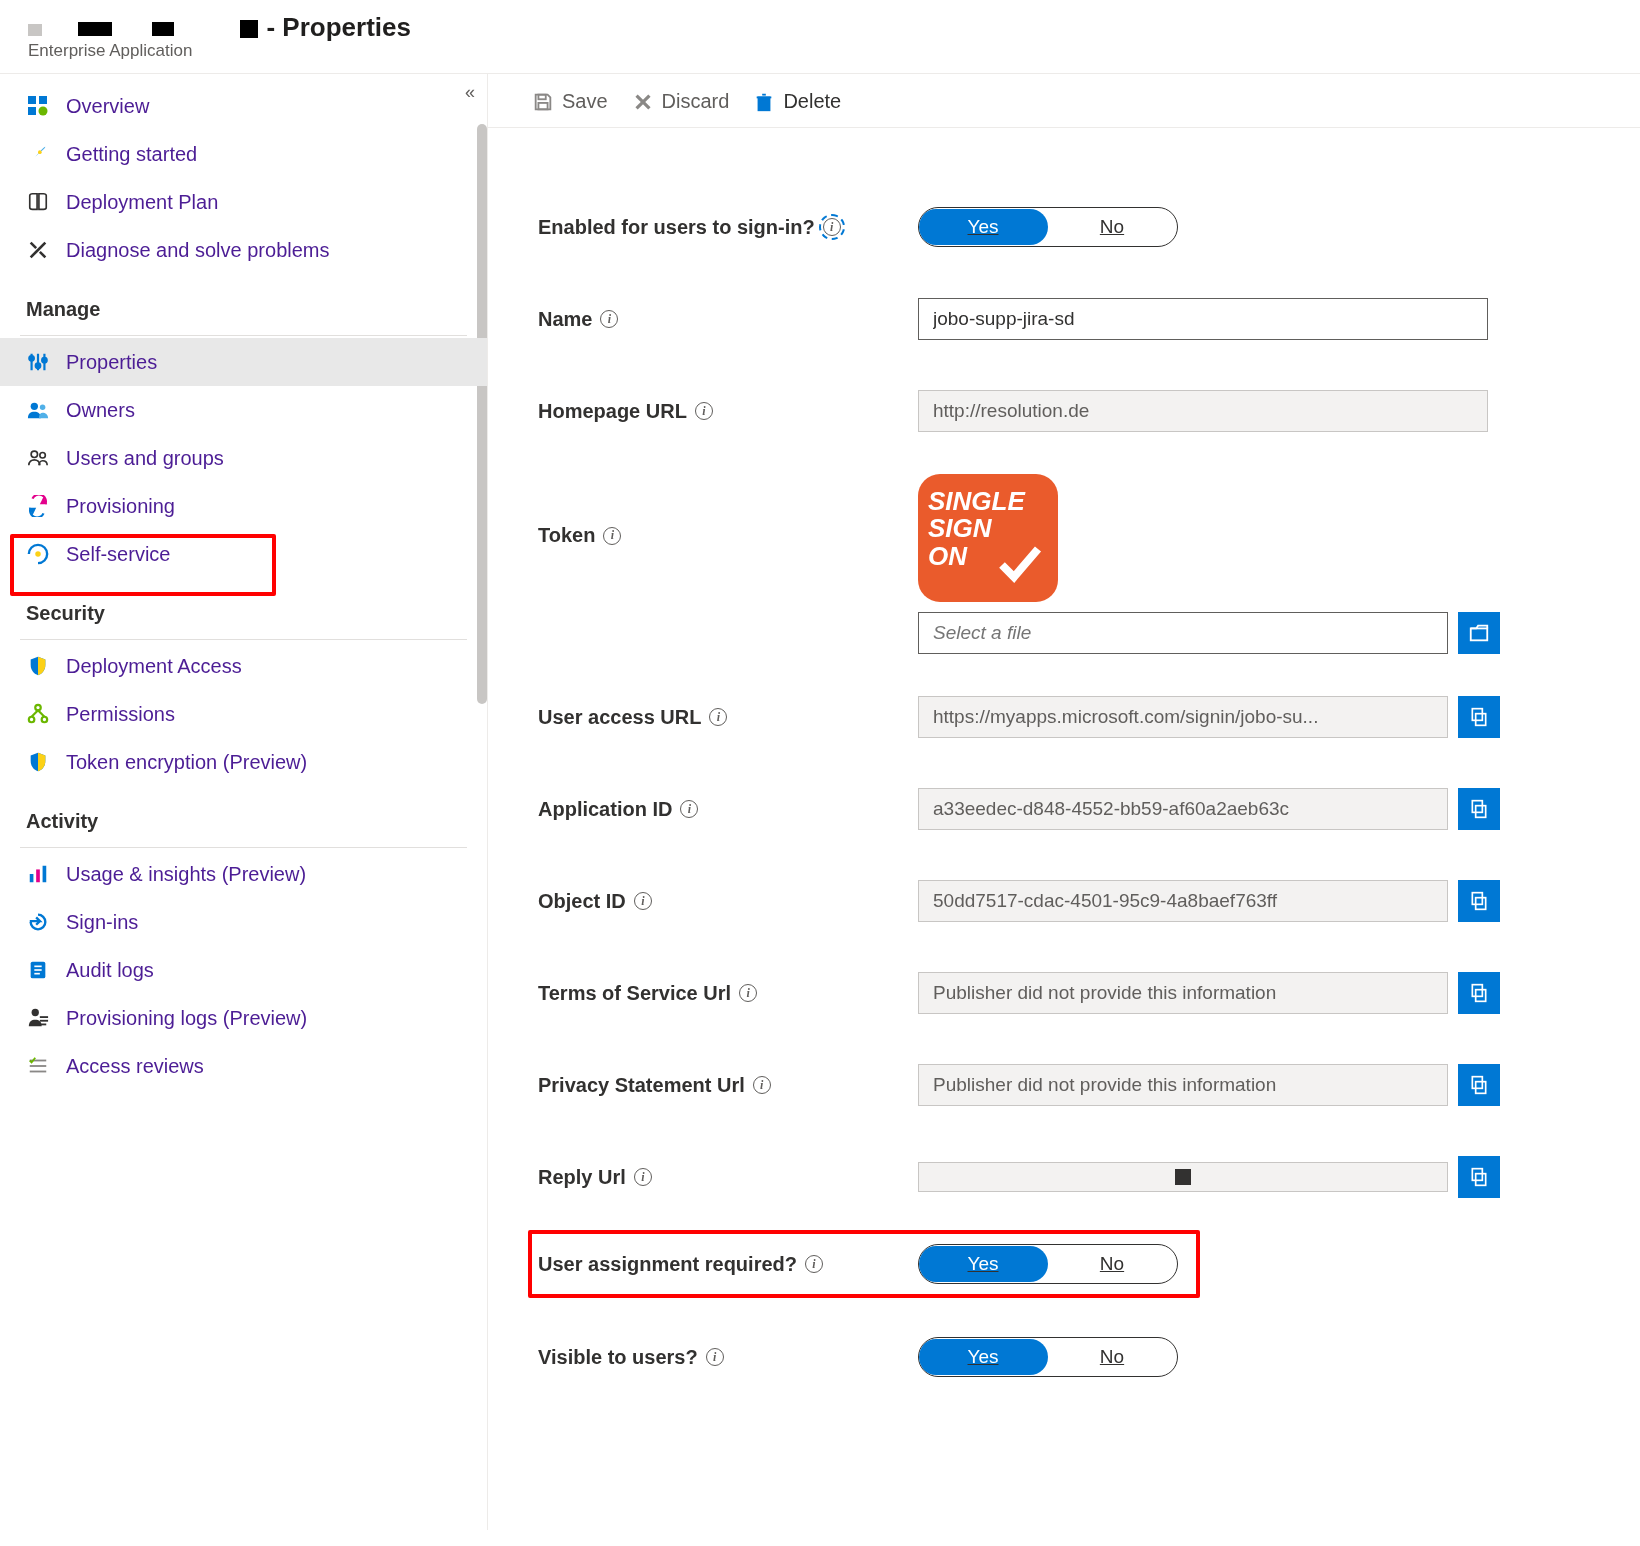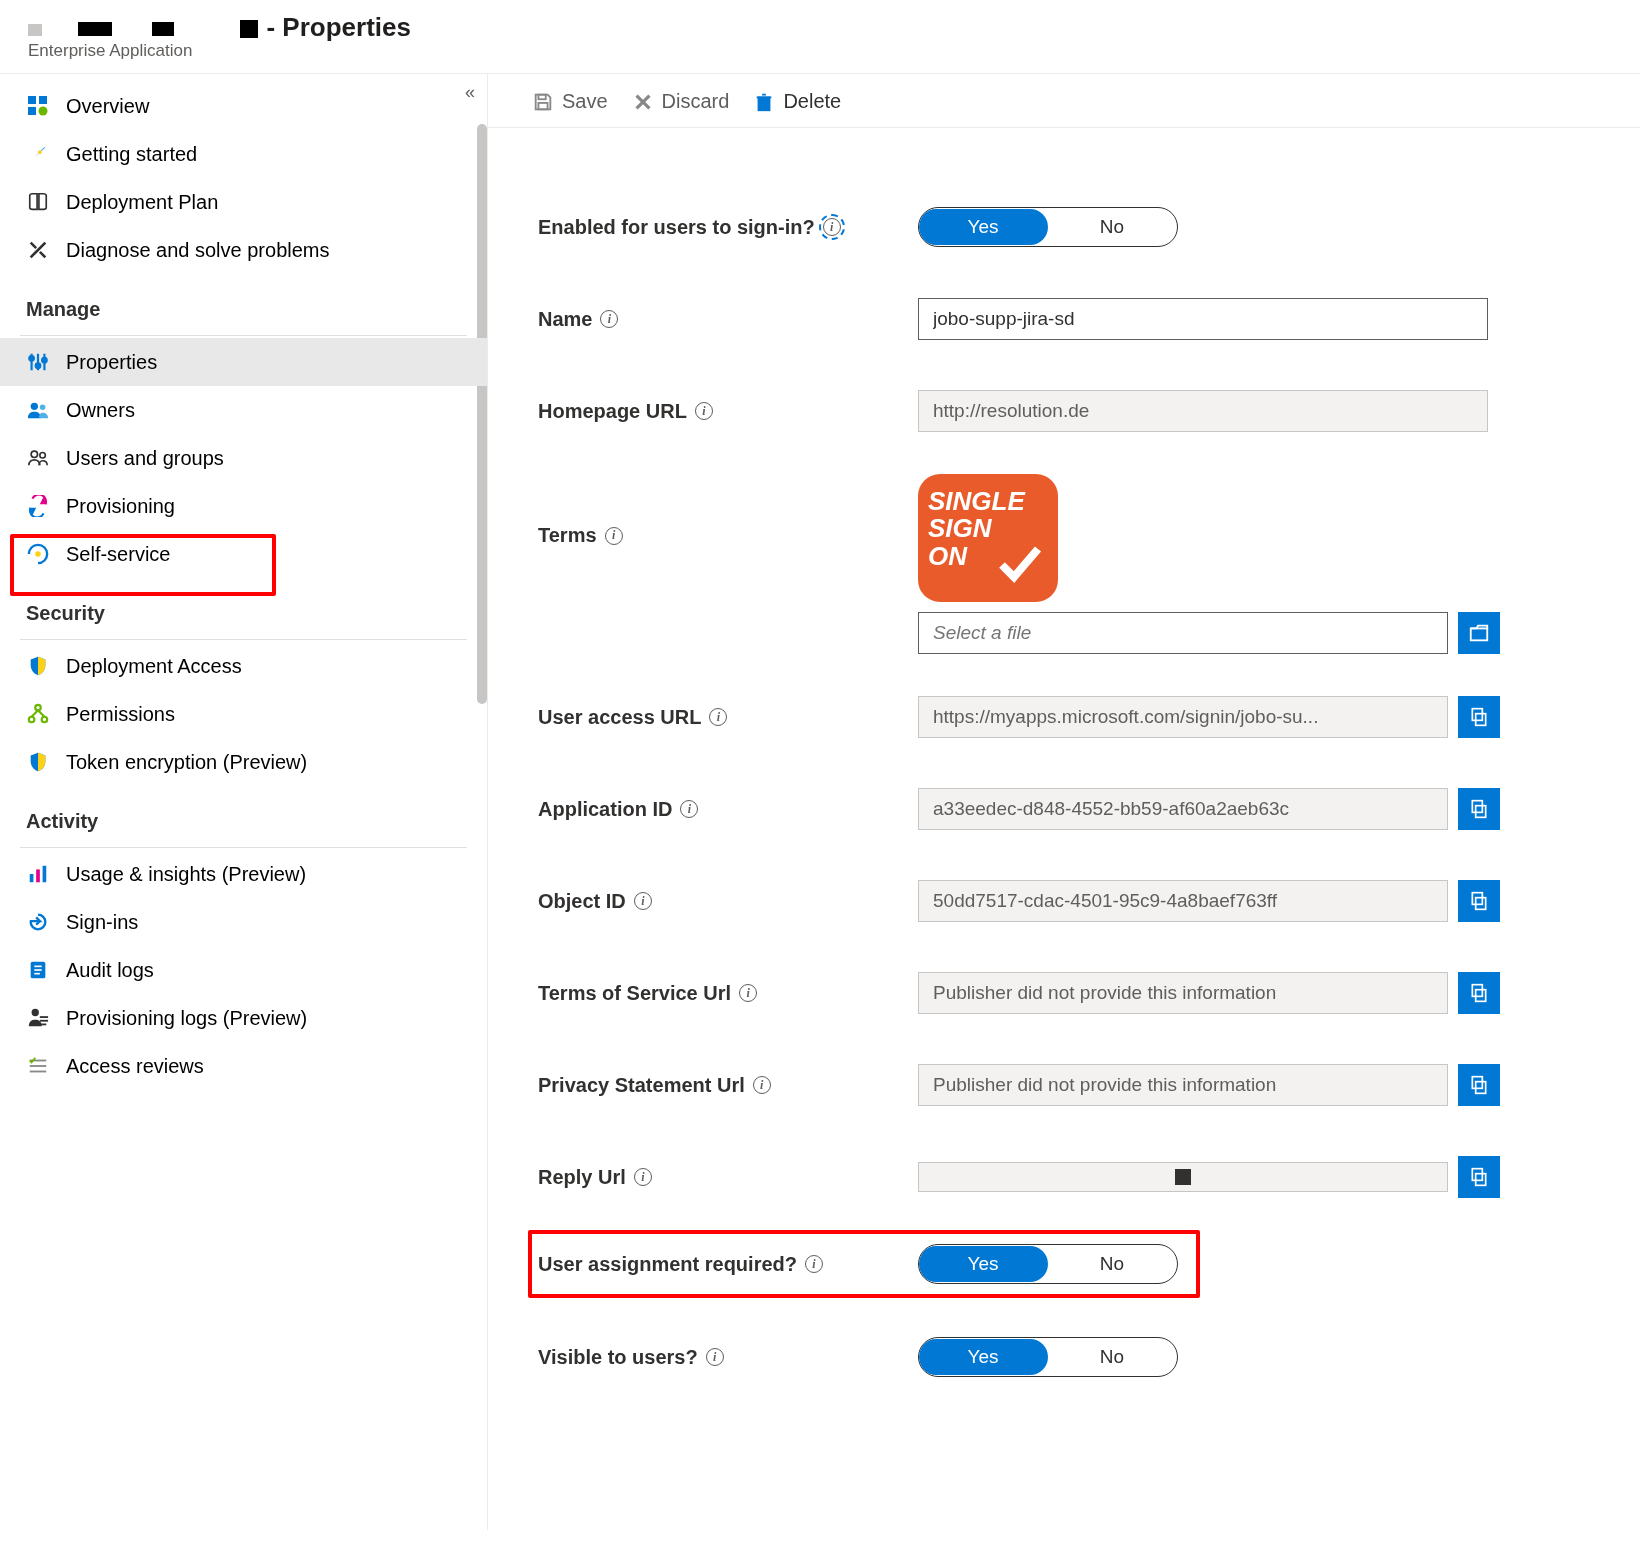--- a/index.html
+++ b/index.html
@@ -67,21 +67,21 @@
     height:580px;
     border-radius:5px;
     background:#c8c6c4;
   }
   .side-item {
     display: flex;
     align-items: center;
     gap: 16px;
     padding: 12px 14px 12px 26px;
     font-size: 20px;
-    color: #000000;
+    color: #4c1d95;
     cursor: pointer;
   }
   .side-item.active {
     background: #e8e8e8;
   }
   .side-icon {
     width: 24px;
     height: 24px;
     flex-shrink: 0;
     display:flex;
@@ -173,20 +173,21 @@
     outline-offset:2px;
   }
   .pill-toggle {
     display:flex;
     border:1.5px solid #323130;
     border-radius:999px;
     height:40px;
     width:260px;
     align-items:center;
     overflow:hidden;
+    text-decoration:underline;
   }
   .pill-half {
     flex:1;
     text-align:center;
     font-size:19px;
     color:#323130;
     padding:6px 0;
   }
   .pill-half.on {
     background:#0078d4;
@@ -548,21 +549,21 @@
       <div class="form-row">
         <div class="form-label">
           <span>Homepage URL</span>
           <span class="info-icon">i</span>
         </div>
         <input class="text-input readonly" readonly="" value="http://resolution.de" style="">
       </div>
 
       <div class="form-row" style="align-items:flex-start;">
         <div class="form-label" style="padding-top:50px;">
-          <span>Terms</span>
+          <span>Token</span>
           <span class="info-icon">i</span>
         </div>
         <div>
           <div class="logo-box">
             <span>SINGLE</span><br>
             <span>SIGN</span><br>
             <span>ON</span>
             <span class="logo-check">
               <svg width="48" height="44" viewBox="0 0 48 44">
                   <polyline points="6,24 18,36 42,8" fill="none" stroke="#fff" stroke-width="8"></polyline>

